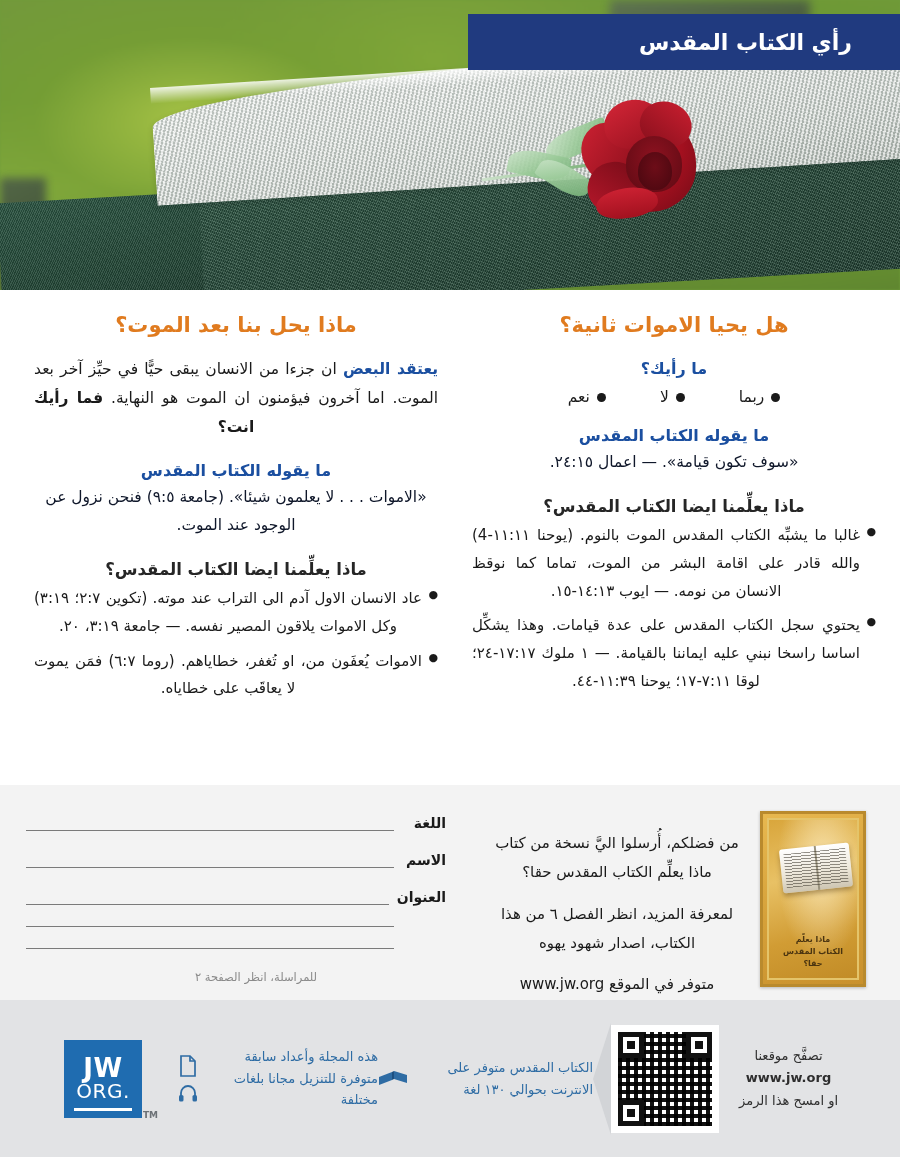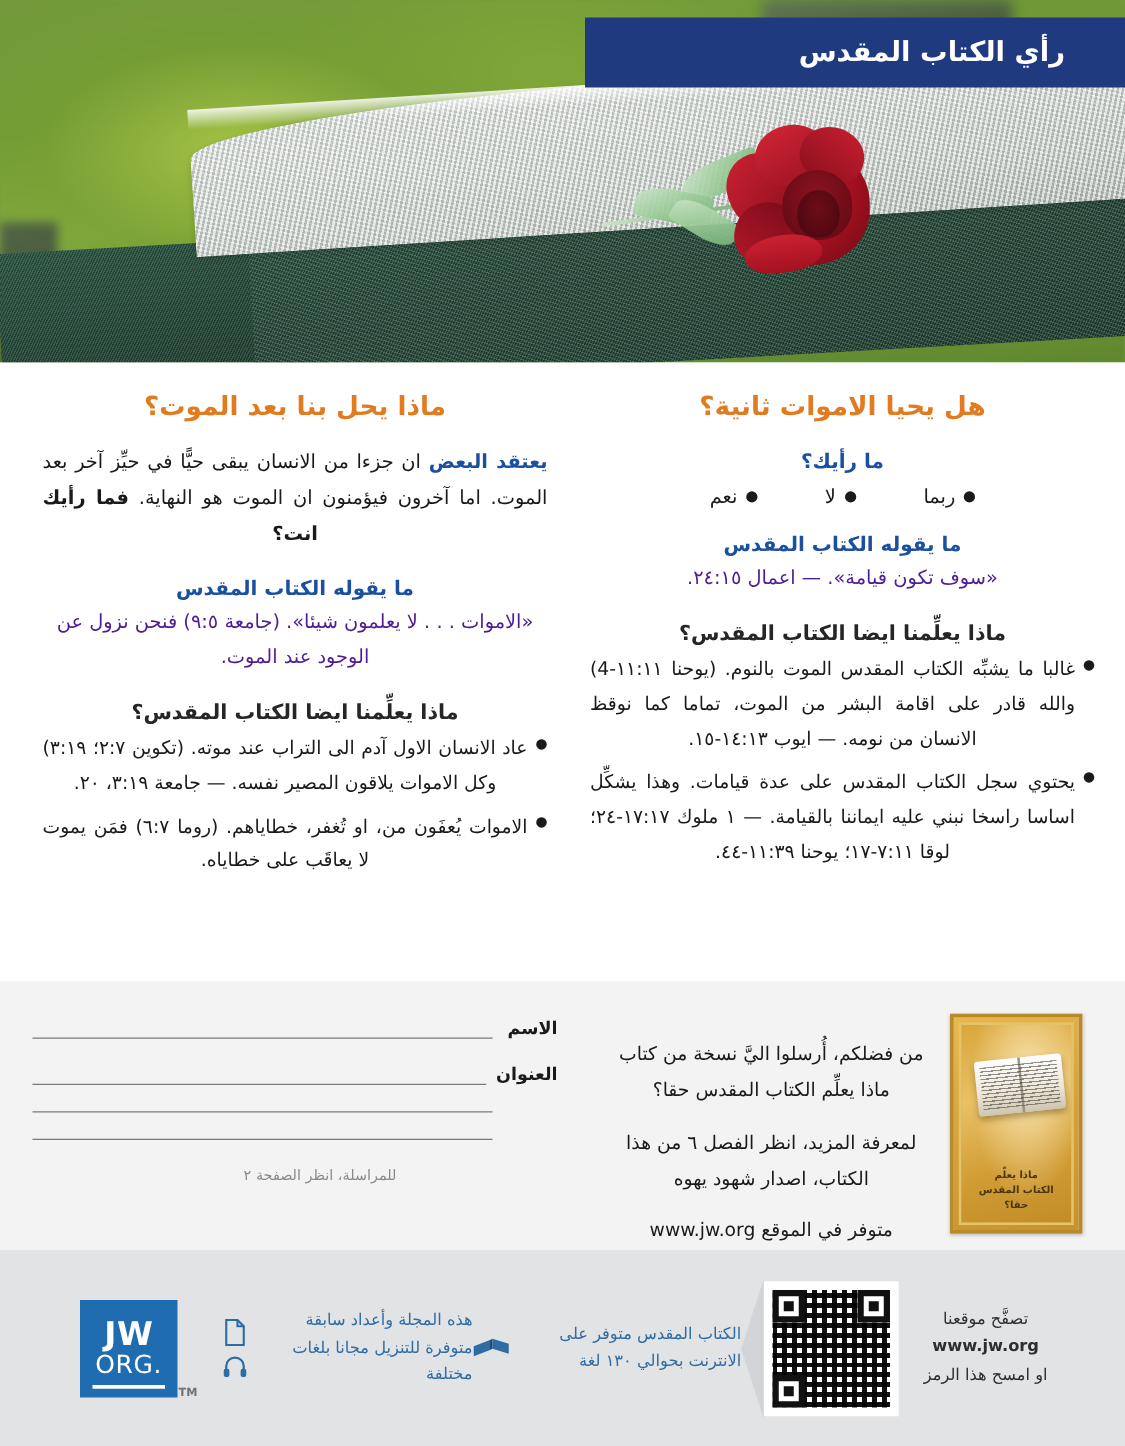--- a/index.html
+++ b/index.html
@@ -187,21 +187,21 @@
   }
   .sub-head-dark {
     color: #262626;
     font-size: 16.5px;
     font-weight: 700;
     text-align: center;
     margin-top: 20px;
     margin-bottom: 6px;
   }
   .verse {
-    color: #4c1d95;
+    color: #0f172a;
     font-size: 15.5px;
     line-height: 1.8;
     text-align: center;
   }
   .bullets { list-style: none; margin-top: 4px; }
   .bullets li {
     position: relative;
     color: #1a1a1a;
     font-size: 15px;
     line-height: 1.85;
@@ -535,20 +535,24 @@
     </div>
     <div class="coupon-text">
       <p>من فضلكم، أُرسلوا اليَّ نسخة من كتاب ماذا يعلِّم الكتاب المقدس حقا؟</p>
       <p>لمعرفة المزيد، انظر الفصل ٦ من هذا الكتاب، اصدار شهود يهوه</p>
       <p>متوفر في الموقع www.jw.org</p>
     </div>
   </div>
 
   <div class="coupon-left">
     <div class="field-row">
+      <span class="field-label">اللغة</span>
+      <span class="field-line"></span>
+    </div>
+    <div class="field-row">
       <span class="field-label">الاسم</span>
       <span class="field-line"></span>
     </div>
     <div class="field-row">
       <span class="field-label">العنوان</span>
       <span class="field-line"></span>
     </div>
     <div class="field-row noleft">
       <span class="field-label"></span>
       <span class="field-line"></span>

